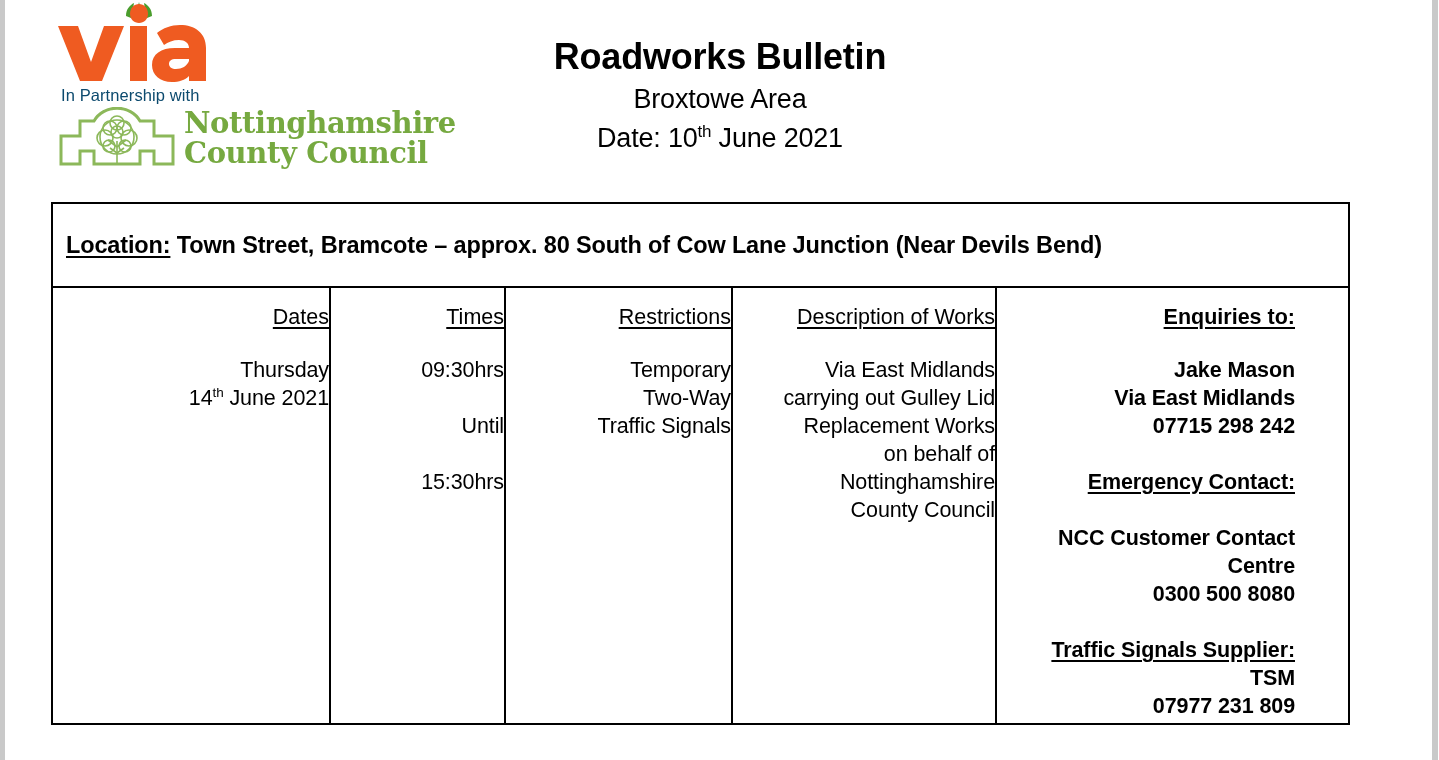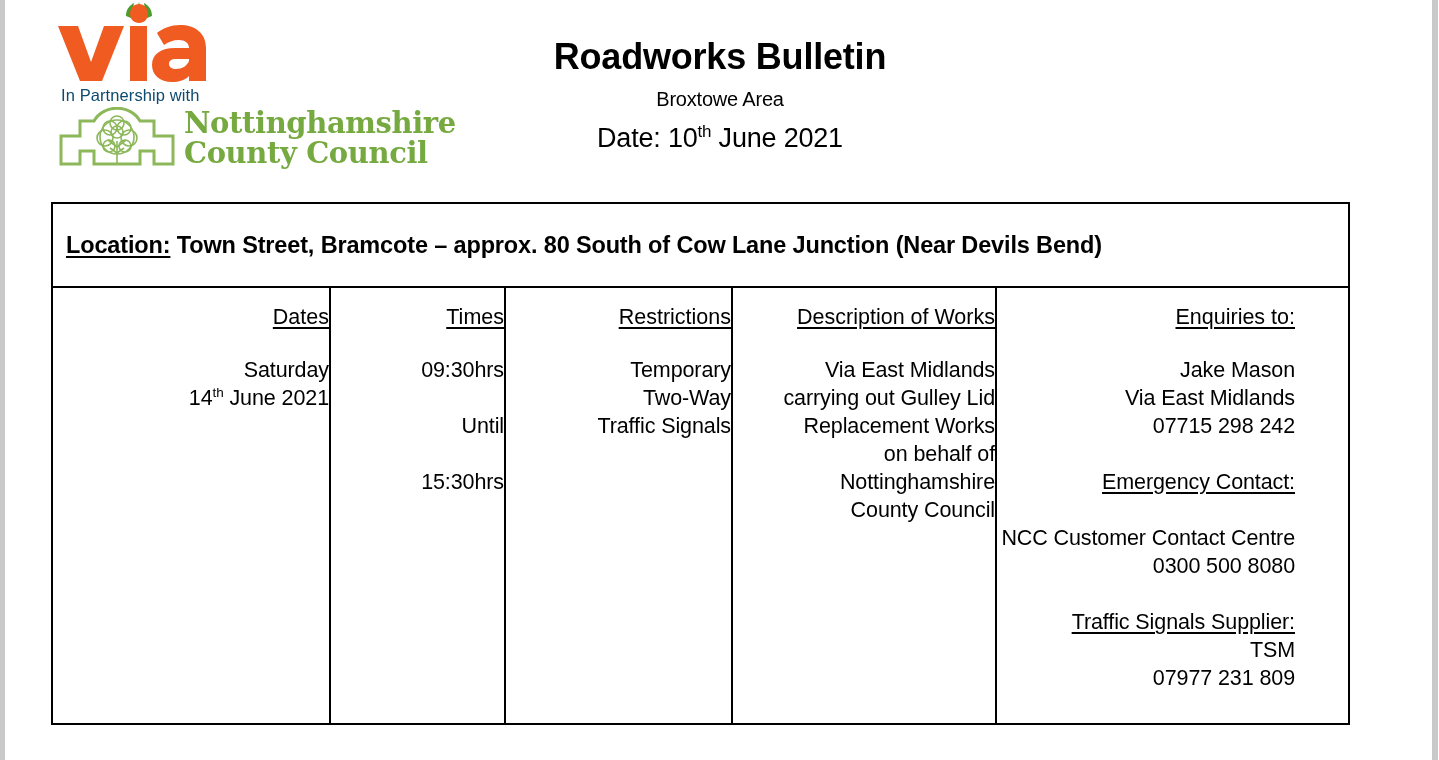--- a/index.html
+++ b/index.html
@@ -82,21 +82,21 @@
     text-align: center;
   }
   .bulletin-title {
     font-size: 36px;
     font-weight: bold;
     line-height: 46px;
     letter-spacing: -0.2px;
     text-align: center;
   }
   .bulletin-area {
-    font-size: 20px;
+    font-size: 27px;
     line-height: 39px;
     letter-spacing: -0.2px;
   }
   .bulletin-date {
     font-size: 27px;
     line-height: 39px;
     letter-spacing: -0.2px;
   }
   .bulletin-date sup {
     font-size: 17px;
@@ -145,21 +145,21 @@
     border-right: 2px solid #000;
     padding-top: 14px;
     text-align: right;
   }
   .col:last-child { border-right: none; }
 
   .col-dates  { width: 278px; }
   .col-times  { width: 175px; }
   .col-restr  { width: 227px; }
   .col-desc   { width: 264px; }
-  .col-enq    { width: 298px; }
+  .col-enq    { width: 298px; font-weight: bold; }
 
   .col-head {
     font-size: 21.5px;
     line-height: 30px;
     text-decoration: underline;
     text-underline-offset: 3px;
     margin-bottom: 24px;
   }
   .col-body {
     font-size: 21.5px;
@@ -250,21 +250,21 @@
   <div class="location-row">
     <div class="location-text"><span class="location-label">Location:</span>
       <span>Town Street, Bramcote – approx. 80 South of Cow Lane Junction (Near Devils Bend)</span></div>
   </div>
 
   <div class="cols-row">
 
     <div class="col col-dates">
       <div class="col-head">Dates</div>
       <div class="col-body">
-        <div>Saturday</div>
+        <div>Thursday</div>
         <div><span>14</span><sup>th</sup><span> June 2021</span></div>
       </div>
     </div>
 
     <div class="col col-times">
       <div class="col-head">Times</div>
       <div class="col-body">
         <div>09:30hrs</div>
         <div class="spacer-line"></div>
         <div>Until</div>

